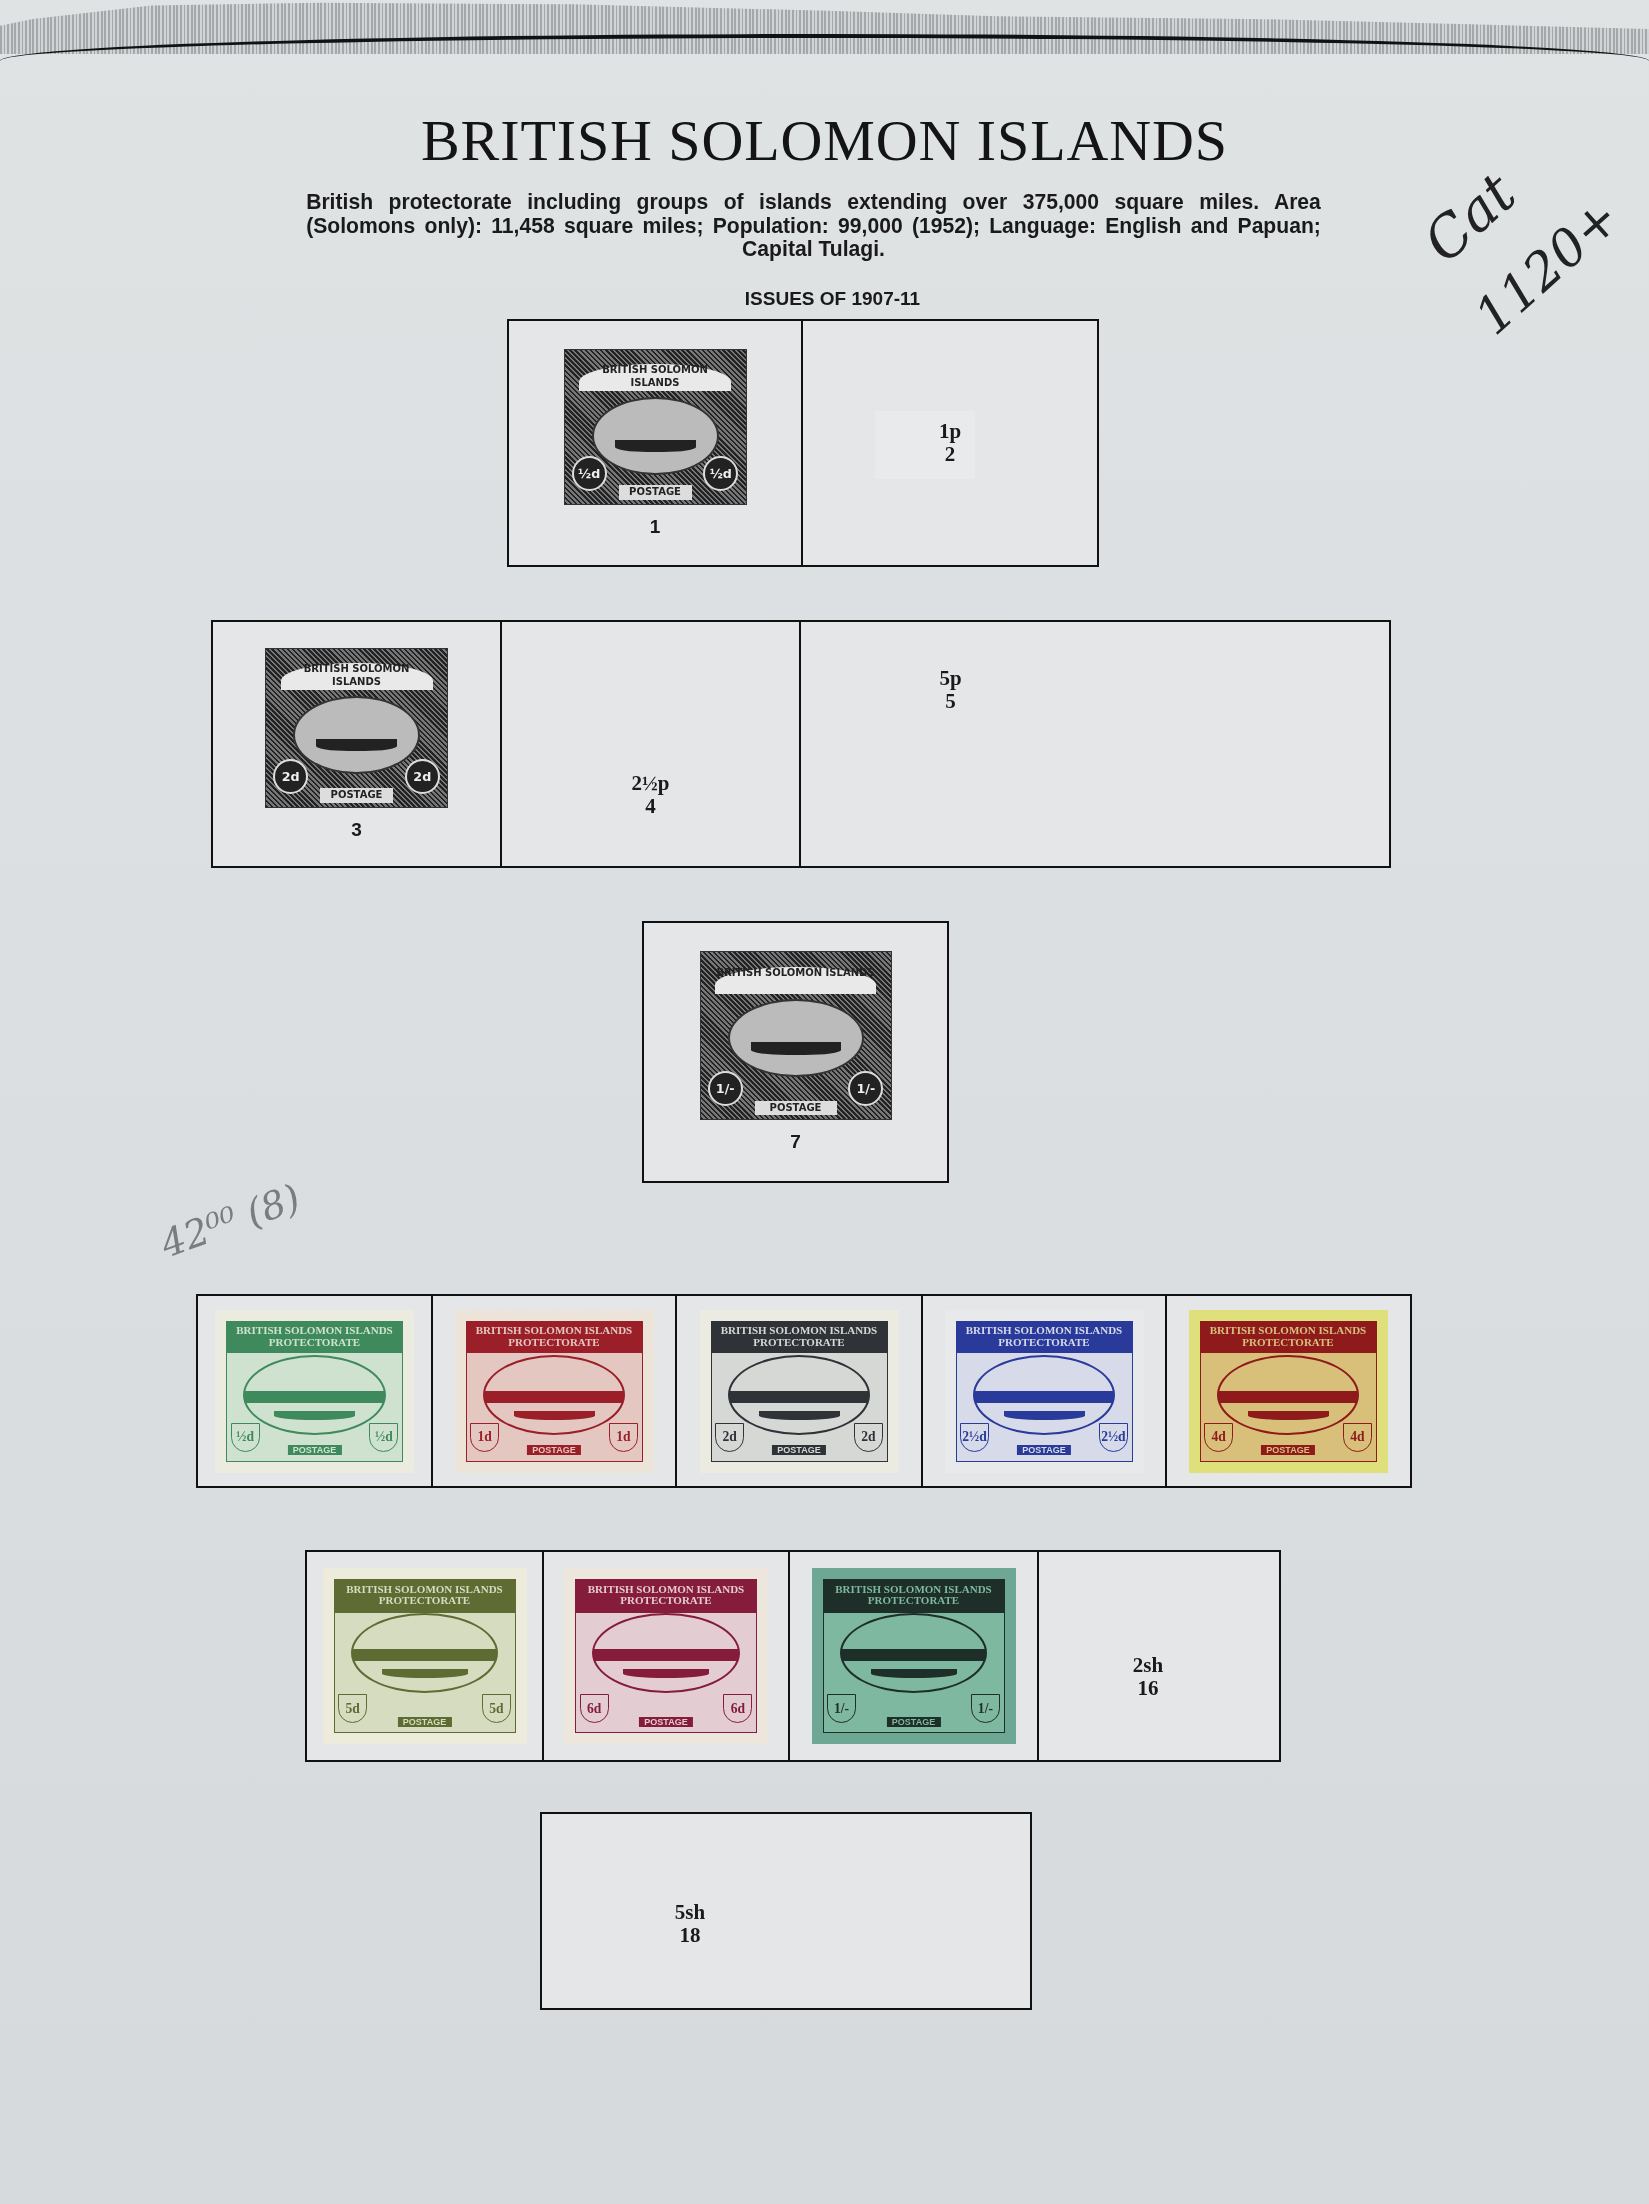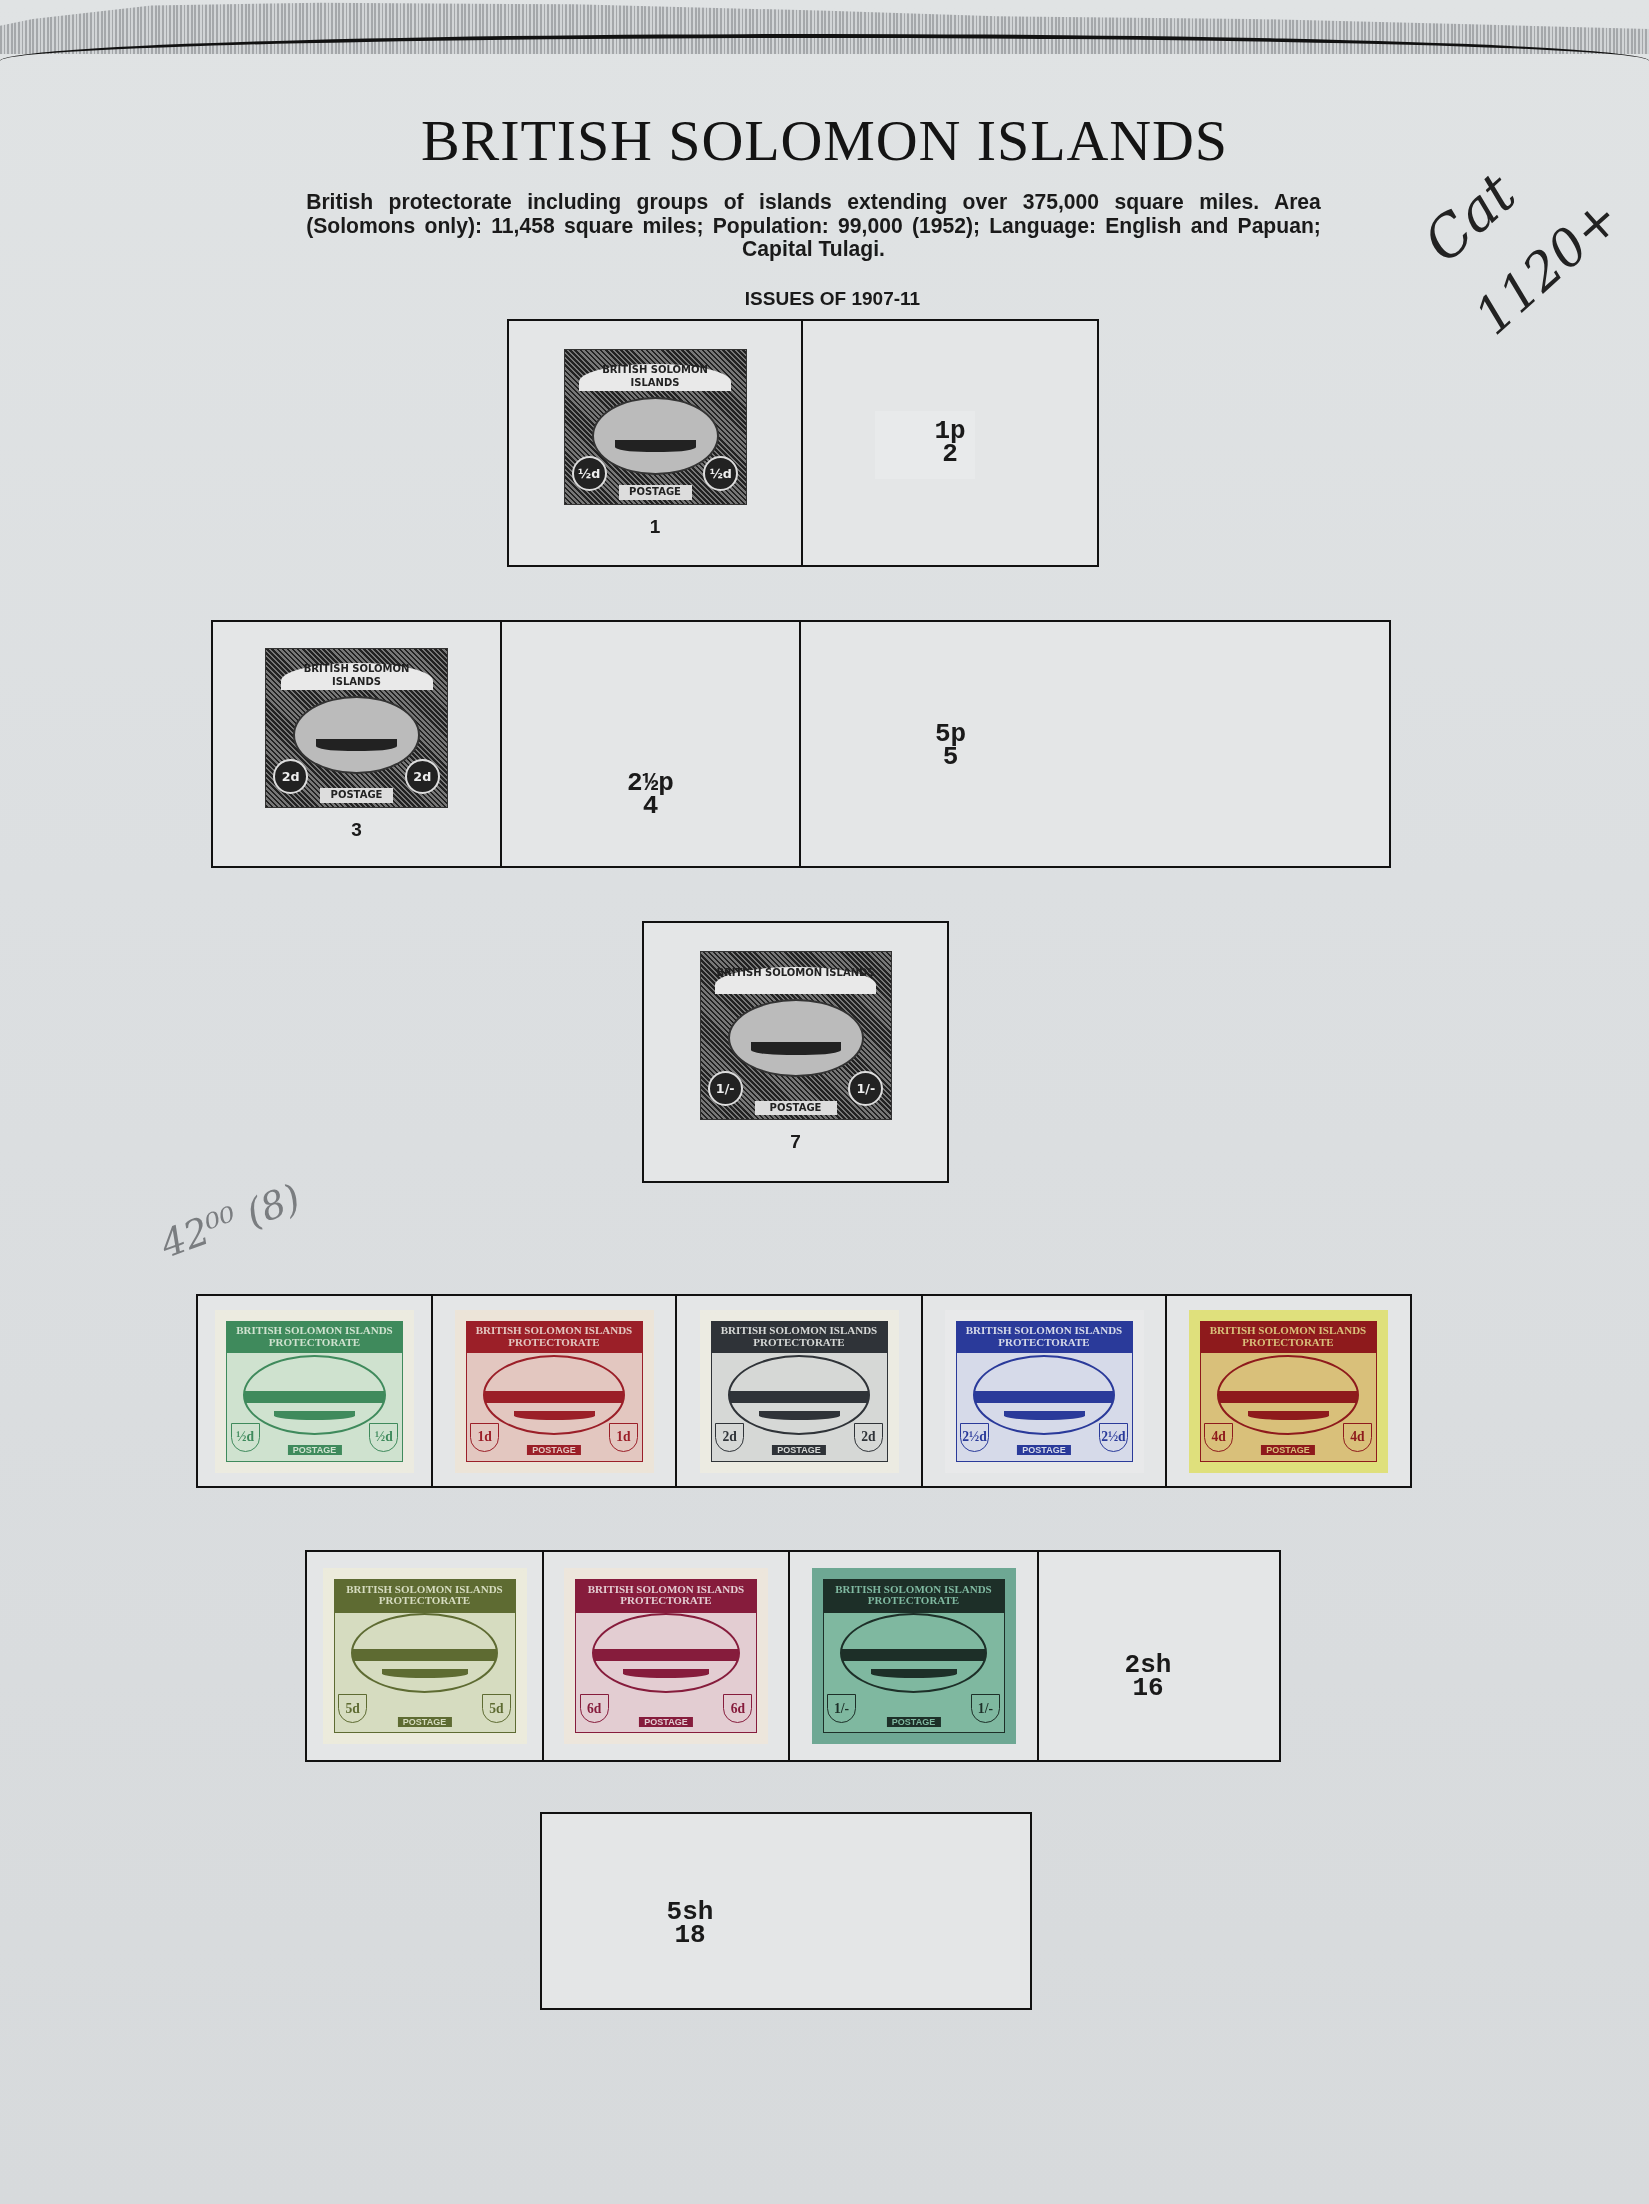--- a/index.html
+++ b/index.html
@@ -14,21 +14,21 @@
   .title{position:absolute;left:0;width:1649px;top:107px;text-align:center;font-family:"Liberation Serif",serif;font-size:58px;letter-spacing:0.9px;color:#141414;}
   .desc{position:absolute;left:285px;width:1057px;top:190px;font-family:"Liberation Sans",sans-serif;font-weight:bold;font-size:22px;line-height:23.5px;text-align:justify;text-align-last:center;color:#1a1a1a;transform:scaleX(.96);transform-origin:center top;}
   .issues{position:absolute;left:8px;width:1649px;top:288px;text-align:center;font-family:"Liberation Sans",sans-serif;font-weight:bold;font-size:19px;color:#1a1a1a;}
   .handnote{position:absolute;font-family:"DejaVu Serif",serif;font-style:italic;color:#222;}
   .hn-cat{left:1420px;top:185px;font-size:56px;transform:rotate(-42deg);}
   .hn-val{left:1461px;top:237px;font-size:51px;transform:rotate(-42deg);}
   .hn-42{left:158px;top:1199px;font-size:38px;color:#7a7d80;transform:rotate(-20deg);}
   .row{position:absolute;display:flex;border:2.7px solid #111;background:#e4e6e7;}
   .cell{position:relative;border-right:2.7px solid #111;display:flex;flex-direction:column;align-items:center;justify-content:center;box-sizing:border-box;}
   .cell:last-child{border-right:none;}
-  .cell-label{font-family:Liberation Mono, monospace;font-weight:bold;font-size:26px;text-align:center;line-height:22.6px;color:#1a1a1a;}
+  .cell-label{font-family:Liberation Serif, serif;font-weight:bold;font-size:21px;text-align:center;line-height:22.6px;color:#1a1a1a;}
   .ill-num{font-family:"Liberation Sans",sans-serif;font-weight:bold;font-size:19px;margin-top:11px;color:#1a1a1a;}
   .ill{width:181px;height:154px;background:repeating-linear-gradient(45deg,#222 0 1.8px,#777 1.8px 3.6px);position:relative;border:1.8px solid #333;}
   .ill .ban{position:absolute;left:14.5px;right:14.5px;top:14.5px;height:27px;background:#e9e9e9;border-radius:50% 50% 0 0/18px 18px 0 0;font-size:10px;font-weight:bold;text-align:center;line-height:12.7px;color:#222;}
   .ill .oval{position:absolute;left:27px;right:27px;top:47px;height:74px;border-radius:50%;background:#bbb;border:2.7px solid #333;}
   .ill .boat{position:absolute;left:50px;right:50px;top:90px;height:12.7px;background:#222;border-radius:0 0 40% 40%;}
   .ill .val{position:absolute;bottom:12.7px;width:31px;height:31px;border-radius:50%;background:#222;border:2.7px solid #ddd;color:#eee;font-size:12.7px;font-weight:bold;display:flex;align-items:center;justify-content:center;}
   .ill .vl{left:7.2px}.ill .vr{right:7.2px}
   .ill .post{position:absolute;left:54px;right:54px;bottom:3.6px;height:14.5px;background:#ddd;color:#222;font-size:10px;font-weight:bold;text-align:center;line-height:14.5px;}
   .stamp{position:relative;width:199px;height:163px;padding:7.2px;box-sizing:border-box;
     background:
@@ -93,21 +93,21 @@
         <div class="post">POSTAGE</div>
       </div>
       <div class="ill-num">3</div>
     </div>
     <div class="cell" style="width:299px;justify-content:center;padding-top:102px;">
       <div class="cell-label">
         <div>2½p</div>
         <div>4</div>
       </div>
     </div>
-    <div class="cell" style="width:299px;justify-content:flex-start;padding-top:101px;">
+    <div class="cell" style="width:299px;justify-content:flex-start;padding-top:45px;">
       <div class="cell-label">
         <div>5p</div>
         <div>5</div>
       </div>
     </div>
   </div>
 
   <div class="row" style="left:642px;top:921px;width:303px;height:258px;">
     <div class="cell" style="width:303px;">
       <div class="ill" style="width:190px;height:167px;">

